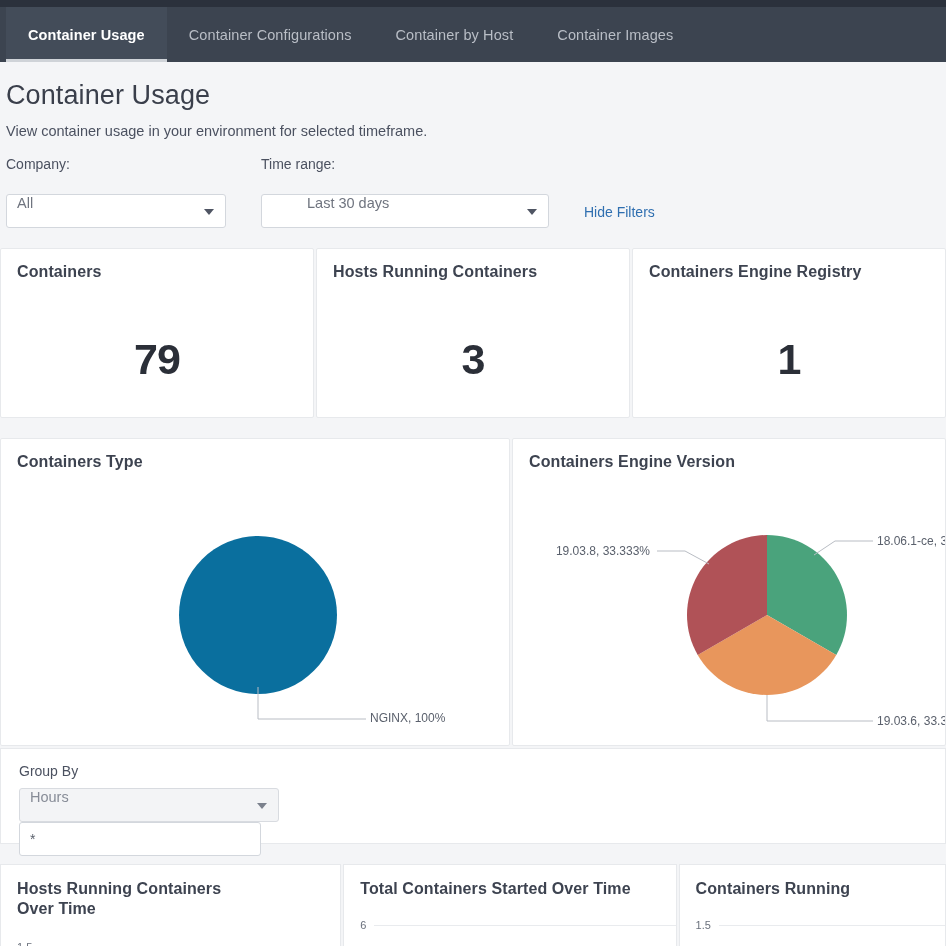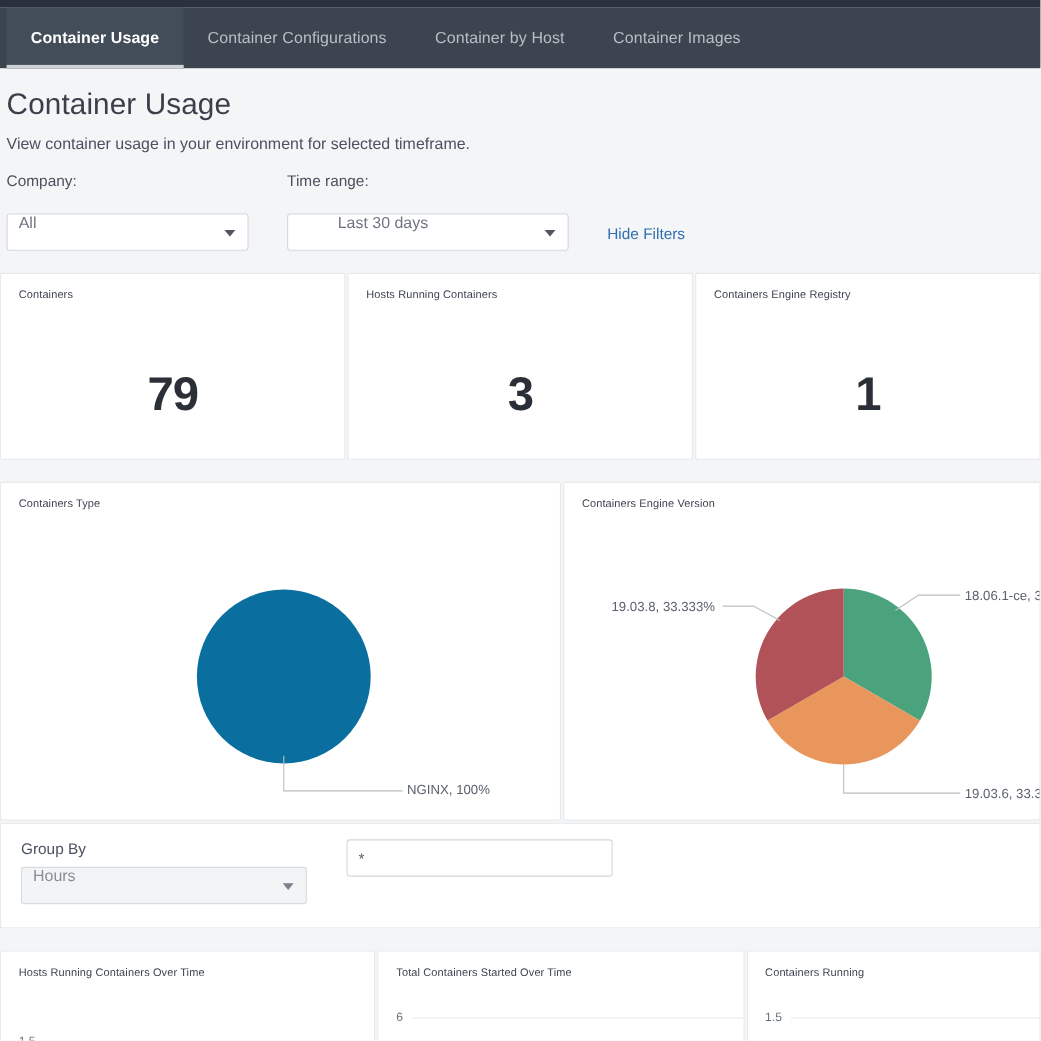--- a/index.html
+++ b/index.html
@@ -113,22 +113,22 @@
   .row { display: flex; gap: 2px; margin-top: 20px; }
   .card {
     background: #ffffff;
     border: 1px solid #e7e9ec;
     border-radius: 2px;
     padding: 14px 16px;
     position: relative;
     overflow: hidden;
   }
   .card-title {
-    font-size: 10px;
-    font-weight: normal;
+    font-size: 16px;
+    font-weight: bold;
     color: #3d4350;
     letter-spacing: .1px;
   }
 
   
   .kpi { flex: 1 1 0; height: 170px; }
   .kpi .value {
     position: absolute;
     left: 0; right: 0;
     top: 86px;
@@ -154,20 +154,21 @@
 
   
   .groupby {
     background: #ffffff;
     border: 1px solid #e7e9ec;
     margin-top: 2px;
     height: 96px;
     display: flex;
     align-items: flex-start;
     padding: 14px 18px;
+    flex-direction: column;
   }
   .gb-field { margin-right: 36px; }
   .gb-label { font-size: 14px; color: #4b5160; margin-bottom: 9px; }
   .text-input {
     width: 242px;
     height: 34px;
     background: #fff;
     border: 1px solid #d3d7dd;
     border-radius: 3px;
     font-size: 14px;
@@ -231,21 +232,21 @@
   <div class="filters">
     <div class="filter-group">
       <div class="filter-label">Company:</div>
       <div class="select-box">
         <span>All</span>
         <span class="caret"></span>
       </div>
     </div>
     <div class="filter-group">
       <div class="filter-label">Time range:</div>
-      <div class="select-box" style="width:256px;padding-left:45px;">
+      <div class="select-box" style="width:288px;padding-left:45px;">
         <span>Last 30 days</span>
         <span class="caret"></span>
       </div>
     </div>
     <div class="hide-filters">Hide Filters</div>
   </div>
 </div>
 
 <div class="row" style="margin-left:0;">
   <div class="card kpi">

